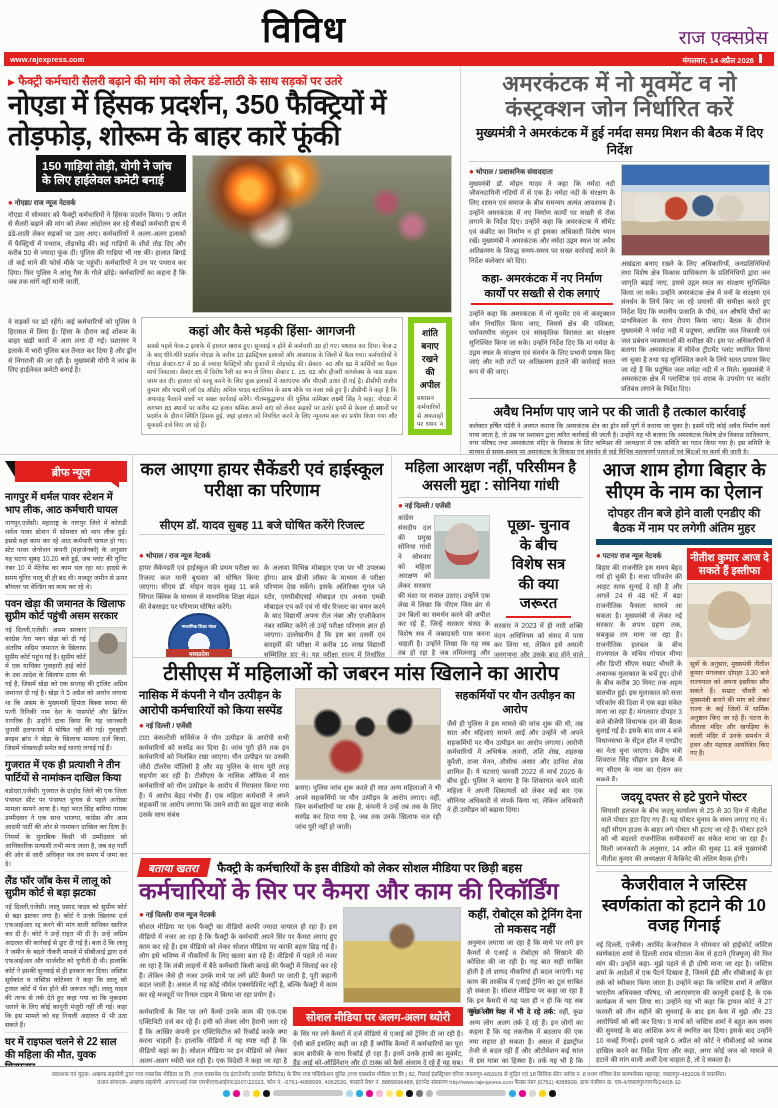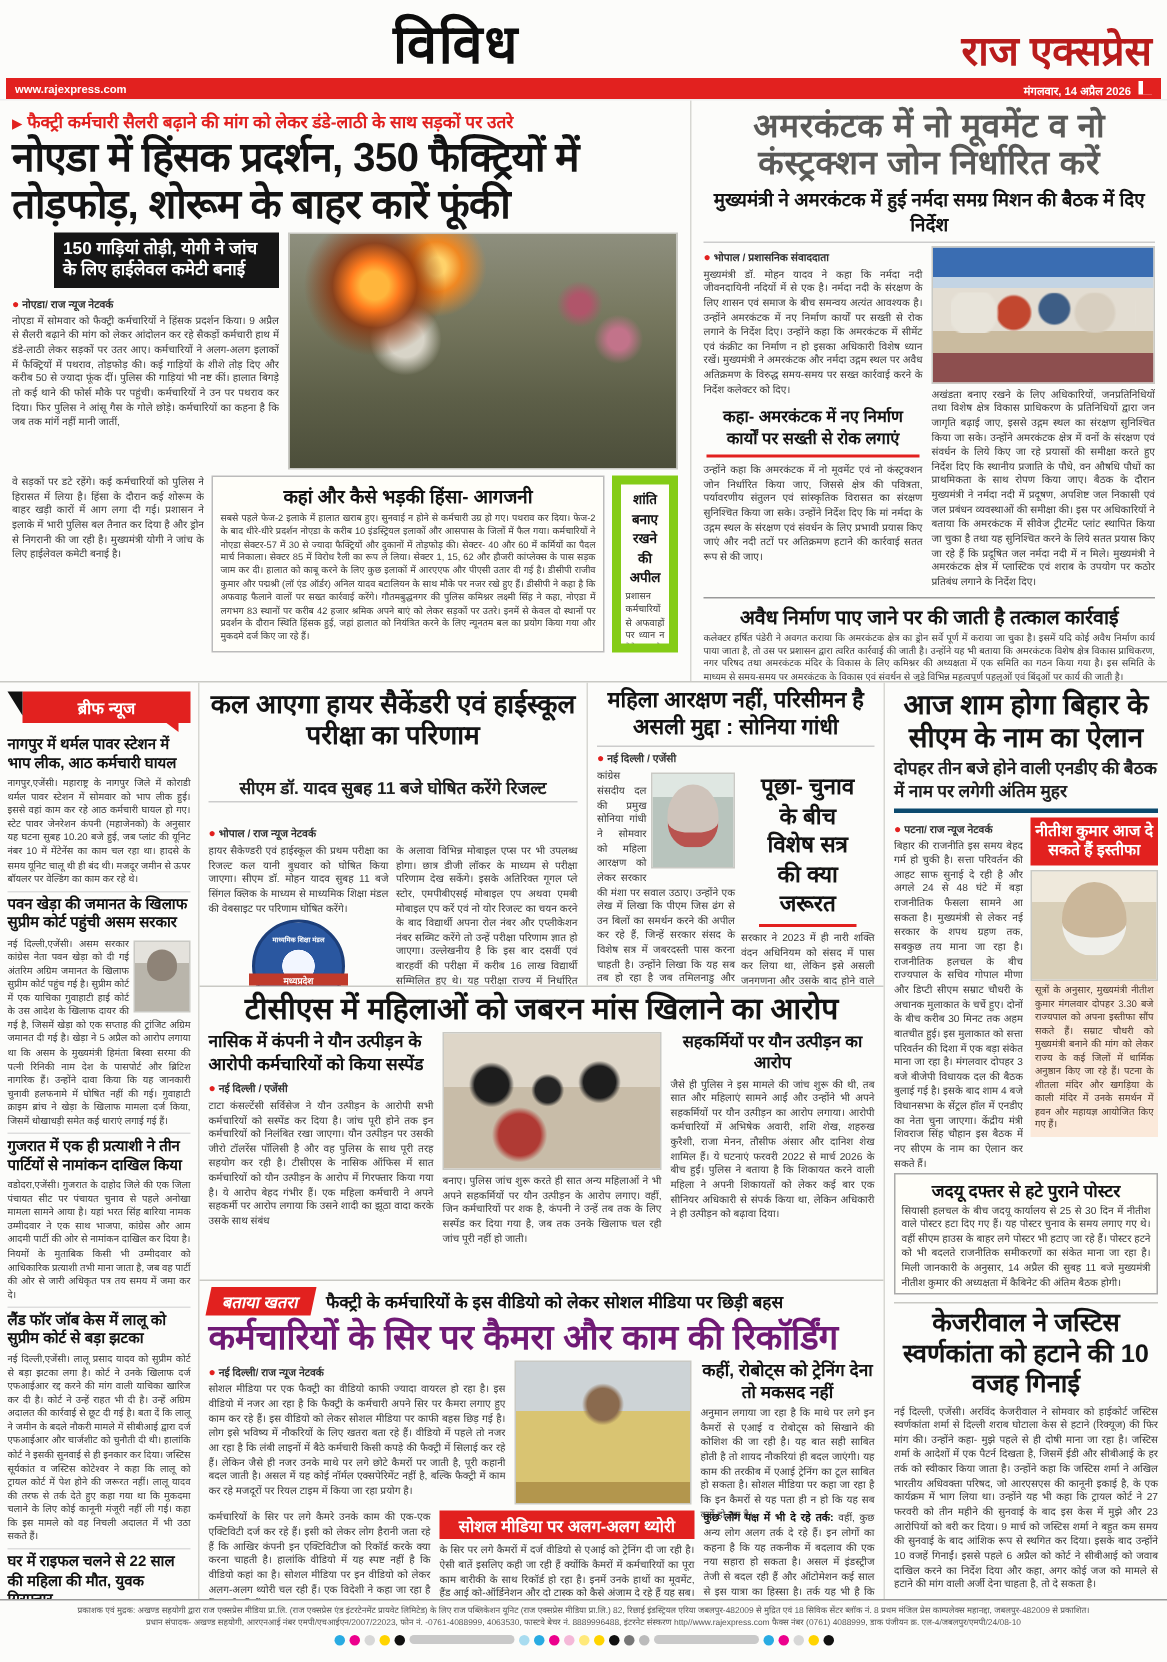--- a/index.html
+++ b/index.html
@@ -11,21 +11,21 @@
   }
   *{box-sizing:border-box;}
   
   .masthead{height:50px;display:flex;align-items:flex-end;padding:4px 10px 2px;}
   .m-left{width:150px;}
   .m-city{color:#e2211f;font-weight:bold;font-size:12px;}
   .m-page{font-weight:800;font-size:22px;line-height:1;color:#111;}
   .m-center{flex:1;text-align:center;}
   .m-section{font-weight:800;font-size:36px;line-height:1;color:#0d0d0d;letter-spacing:1px;}
   .m-right{width:170px;text-align:right;}
-  .m-brand{font-weight:700;font-size:27px;color:#b91c1c;line-height:1.05;}
+  .m-brand{font-weight:400;font-size:19px;color:#701a75;line-height:1.05;}
   .redbar{height:14px;background:#e2211f;display:flex;align-items:center;justify-content:space-between;
     color:#fff;font-size:7.5px;font-weight:bold;padding:0 6px;margin:2px 4px 0;}
   .redbar .sq{width:9px;height:9px;background:#fff;margin-left:5px;display:inline-block;border-right:6px solid #e2211f;}
   
   .byline{font-size:7px;font-weight:bold;color:#333;margin:3px 0;}
   .byline .dot{color:#e2211f;font-size:8px;}
   .body-txt{font-size:6.8px;line-height:1.42;text-align:justify;color:#3a3a3a;}
   .photo{position:relative;overflow:hidden;border:1px solid #c9c9c4;}
   
   .top-row{display:flex;height:388px;border-top:1px solid #eee;}
@@ -134,21 +134,21 @@
   .cam-subhead{font-size:11.5px;font-weight:800;text-align:center;line-height:1.25;margin:0 0 2px;color:#141414;}
   .cam-bottom{display:flex;gap:6px;margin-top:4px;}
   .cam-b1{width:148px;}
   .cam-b2{width:170px;}
   .theory-head{background:#e2211f;color:#fff;font-weight:800;font-size:11px;text-align:center;padding:2px 4px;margin:0 0 3px;}
   .cam-b3{flex:1;}
   .counter-head{font-weight:800;font-size:7.2px;color:#141414;}
   
   .right-col{width:188px;padding:4px 6px;display:flex;flex-direction:column;overflow:hidden;}
   .bihar-head{font-size:18.5px;font-weight:800;text-align:center;line-height:1.18;color:#141414;}
-  .bihar-sub{font-size:11.5px;font-weight:bold;text-align:left;line-height:1.3;margin:3px 0;border-bottom:3px solid #0c4a6e;padding-bottom:3px;font-family:Liberation Serif, serif;}
+  .bihar-sub{font-size:11.5px;font-weight:bold;text-align:center;line-height:1.3;margin:3px 0;border-bottom:6px solid #0c4a6e;padding-bottom:3px;}
   .bihar-grid{display:flex;gap:5px;}
   .bihar-c1{width:86px;}
   .bihar-c2{flex:1;}
   .alert-box{background:#e2211f;color:#fff;font-weight:800;font-size:10.5px;text-align:center;padding:3px 2px;line-height:1.25;margin-bottom:3px;}
   .nitish-photo{height:74px;background:linear-gradient(180deg,#efe9dc 0 28%,#d9cfb8 28% 100%);}
   .nitish-photo::after{content:"";position:absolute;left:24%;top:10%;width:52%;height:52%;border-radius:50% 50% 45% 45%;background:#cbb79a;border-bottom:12px solid #efefea;}
   .nitish-cap{background:#fbe9da;font-size:6.4px;line-height:1.4;text-align:justify;padding:3px;color:#4a3a30;}
   .poster-box{border:1px solid #aaa;margin-top:4px;padding:2px 4px;background:#fffef9;}
   .poster-head{font-weight:800;font-size:11.5px;text-align:center;margin:1px 0 2px;color:#141414;}
   .kejri{border-top:1px solid #c9c9c4;margin-top:5px;padding-top:3px;}

